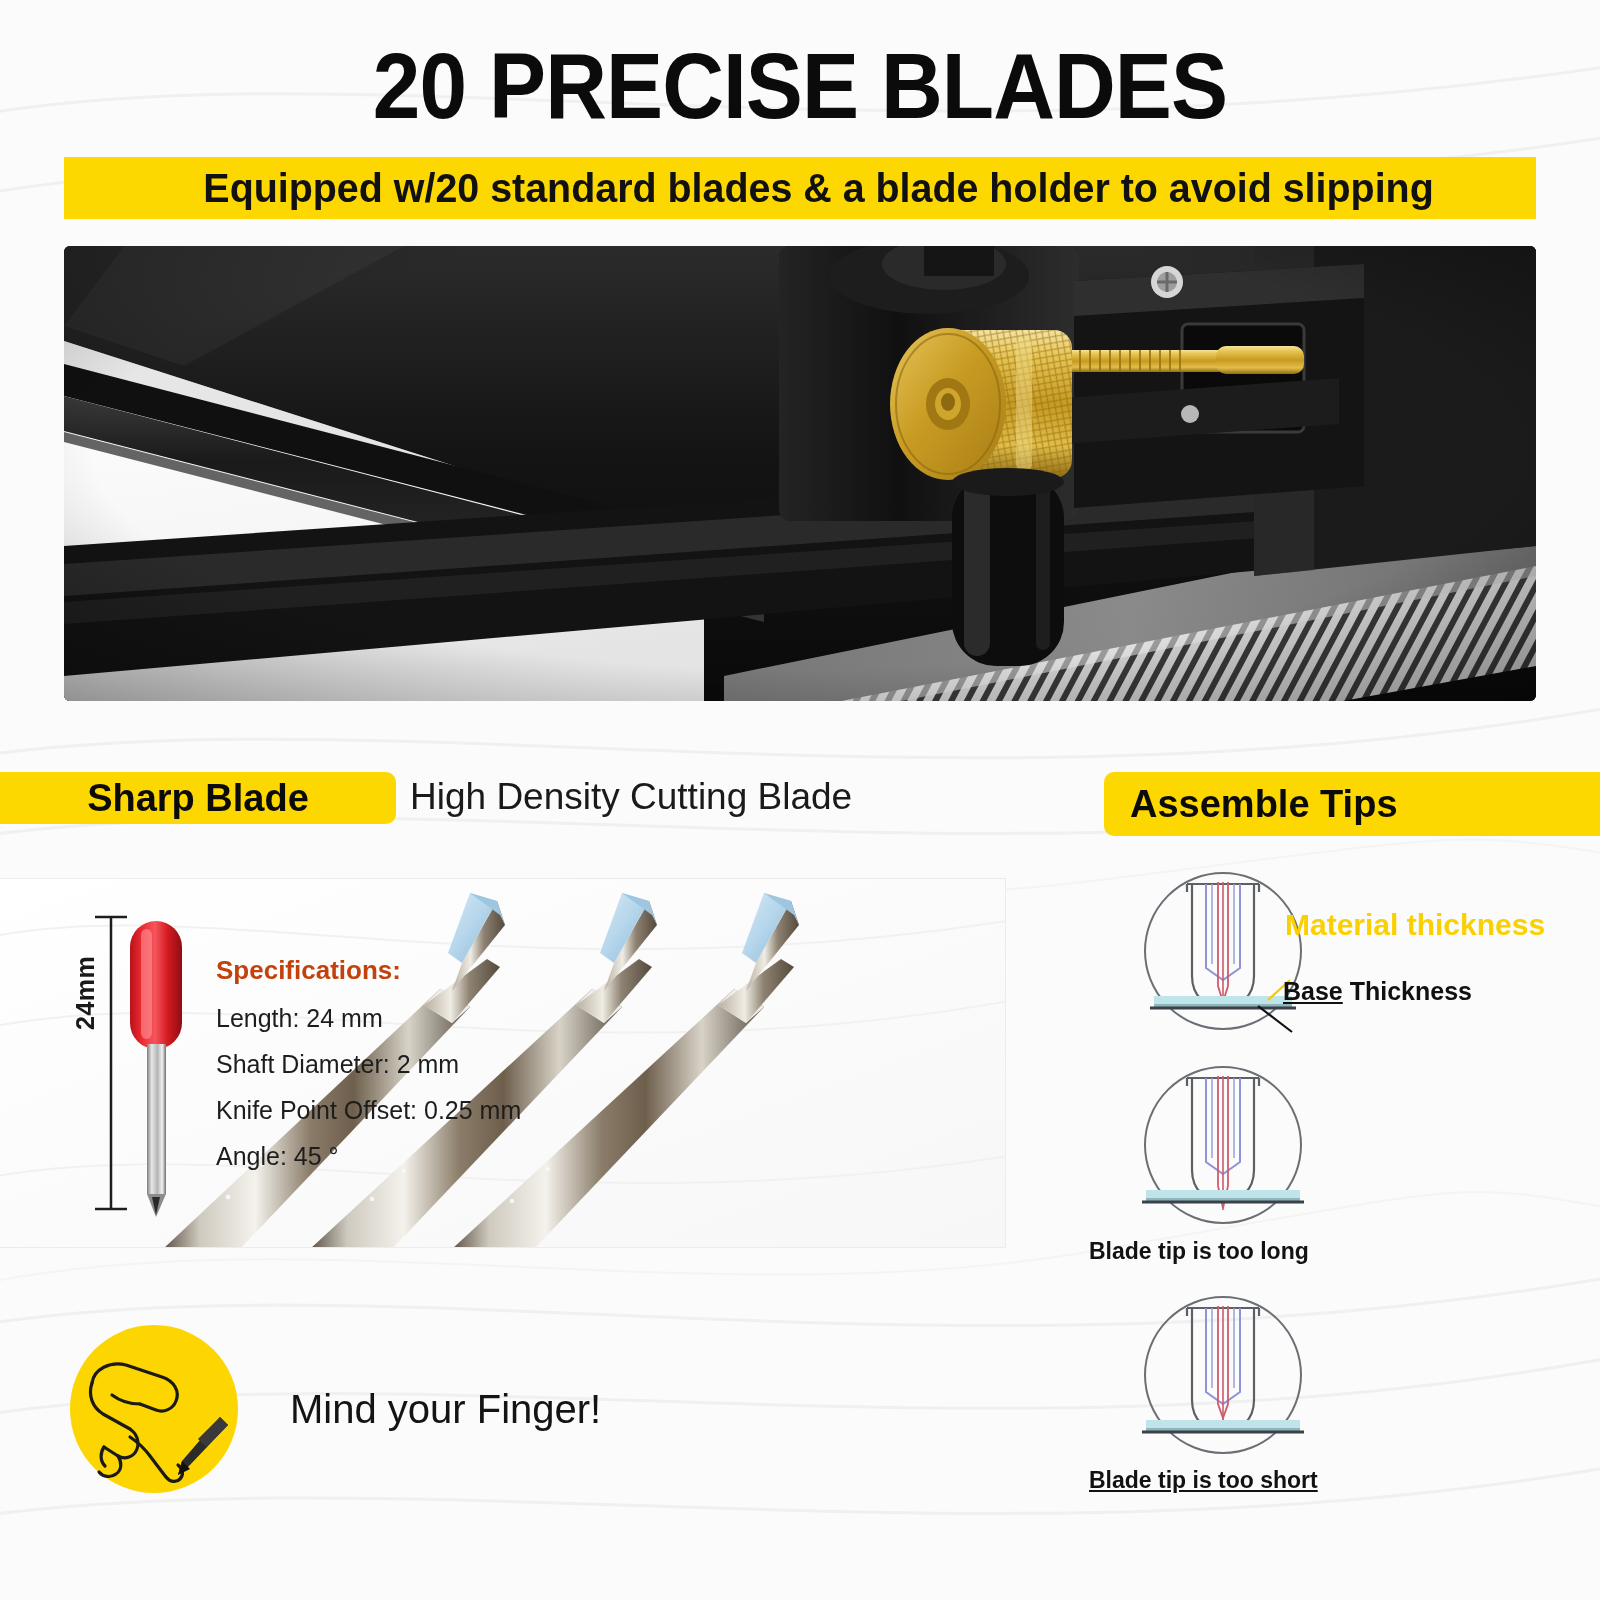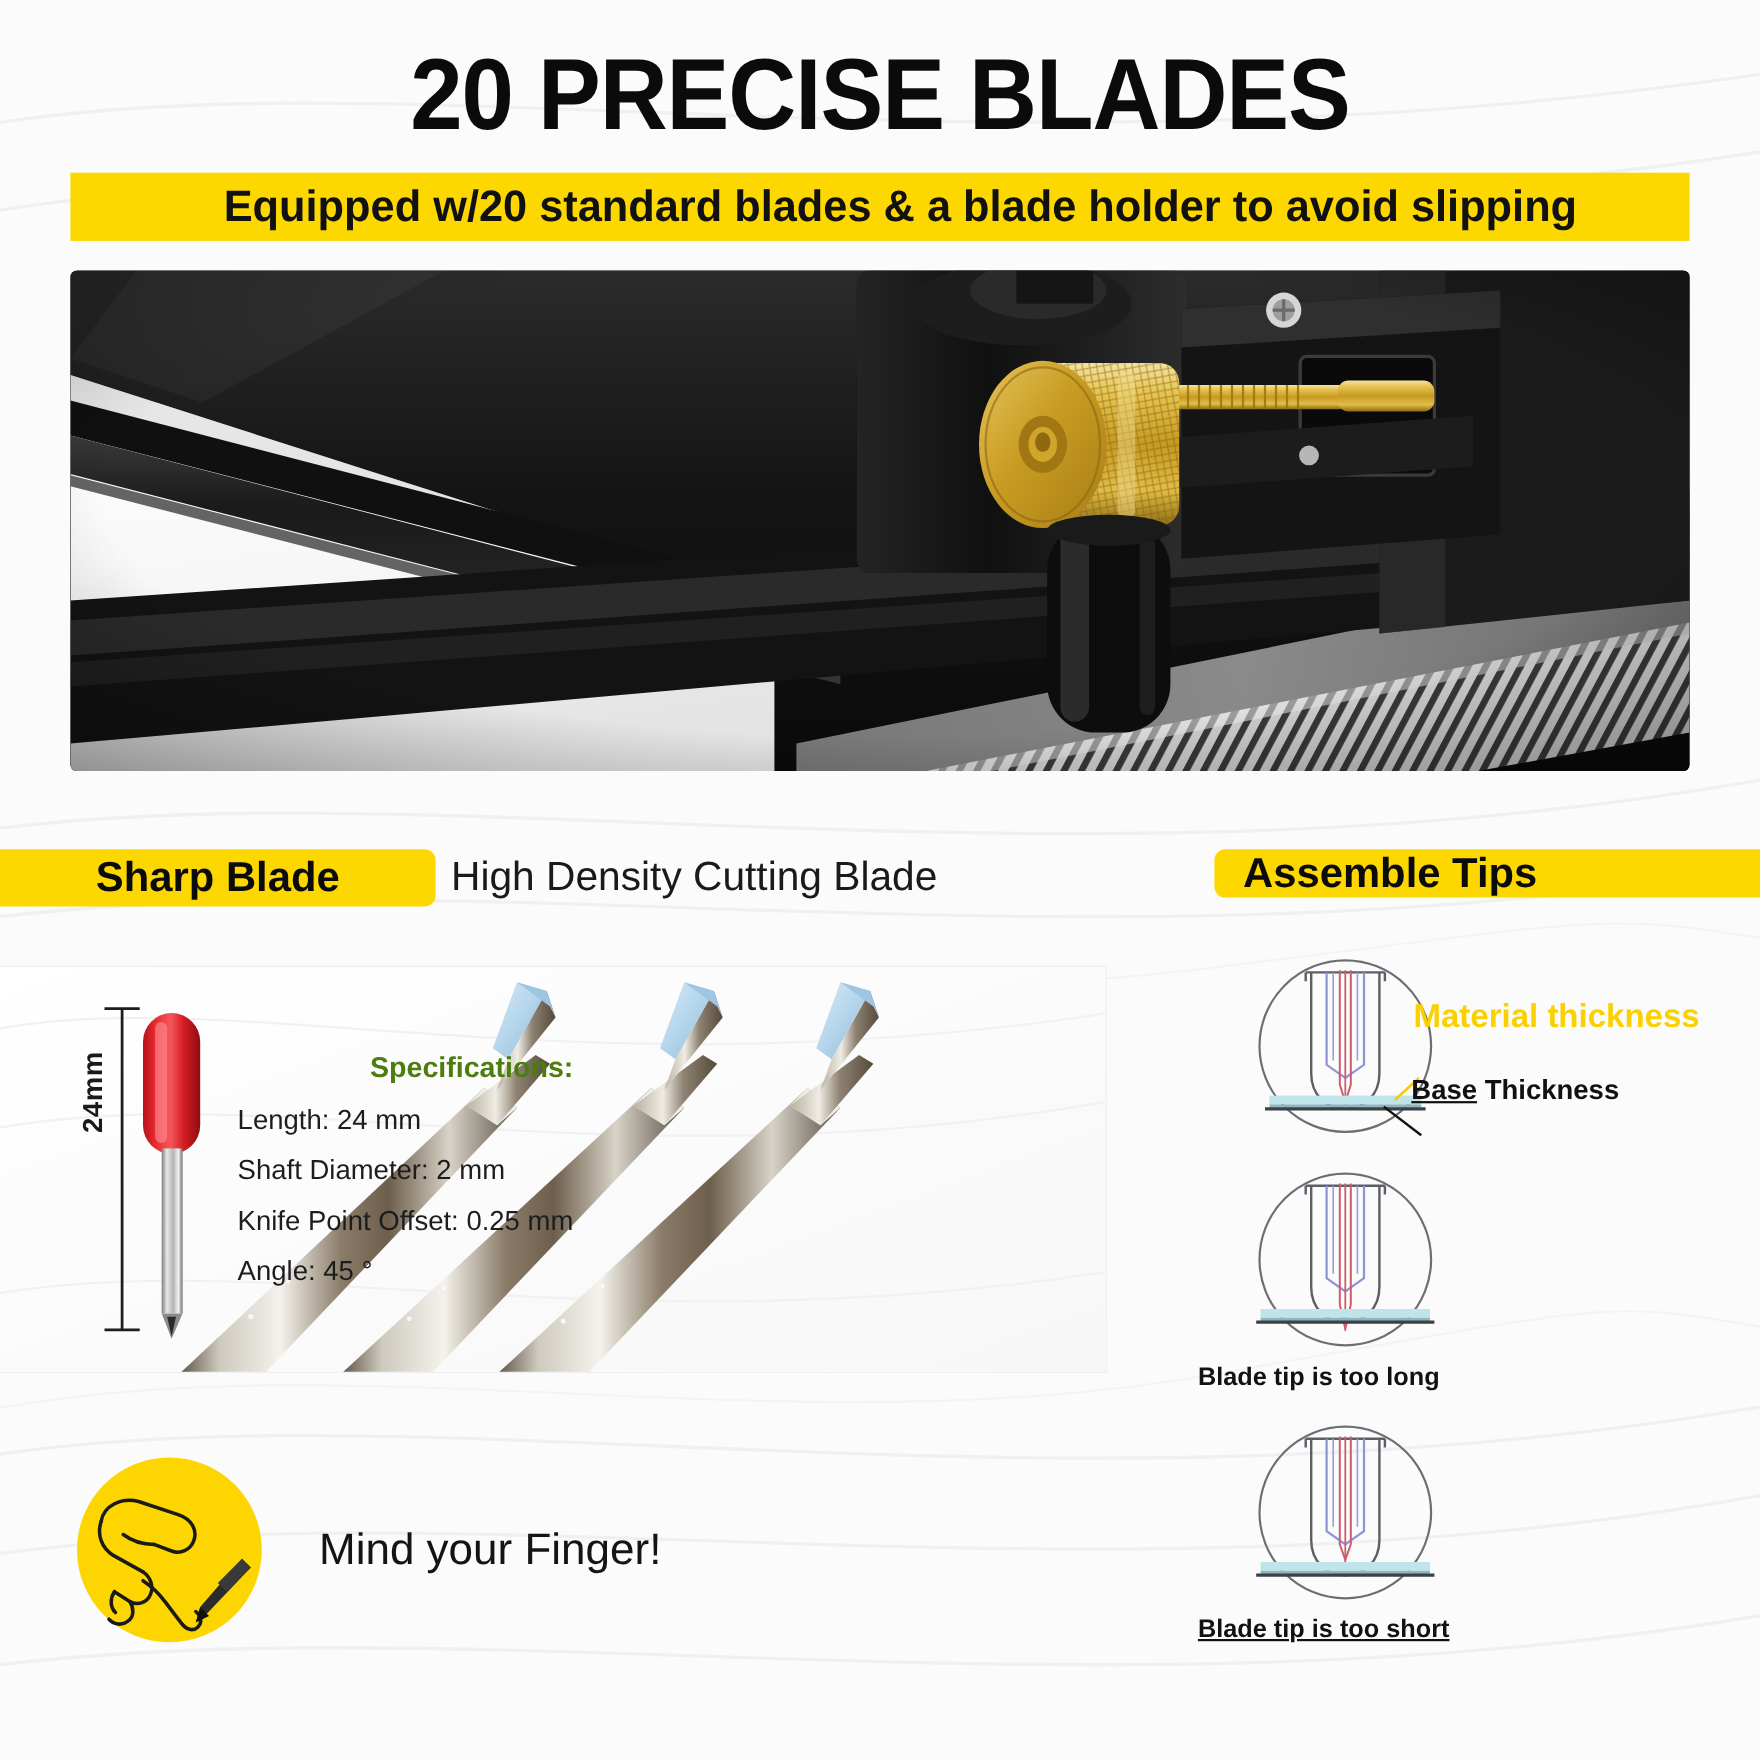--- a/index.html
+++ b/index.html
@@ -99,21 +99,21 @@
     width: 396px;
     height: 52px;
     border-radius: 0 10px 10px 0;
     justify-content: center;
     font-size: 38px;
   }
   .badge-assemble {
     top: 772px;
     left: 1104px;
     width: 496px;
-    height: 44px;
+    height: 64px;
     border-radius: 10px 0 0 10px;
     padding-left: 26px;
     font-size: 38px;
   }
   .subhead-density {
     position: absolute;
     top: 776px;
     left: 410px;
     font-size: 37px;
     color: #1a1a1a;
@@ -136,23 +136,22 @@
 
   .spec-block {
     position: absolute;
     top: 955px;
     left: 216px;
     z-index: 3;
   }
   .spec-title {
     font-size: 26px;
     font-weight: bold;
-    color: #4d7c0f;
+    color: #c2410c;
     margin-bottom: 18px;
-    text-align: right;
   }
   .spec-line {
     font-size: 25px;
     color: #1d1d1d;
     margin-bottom: 17px;
     white-space: nowrap;
   }
 
   .dim-label {
     position: absolute;

